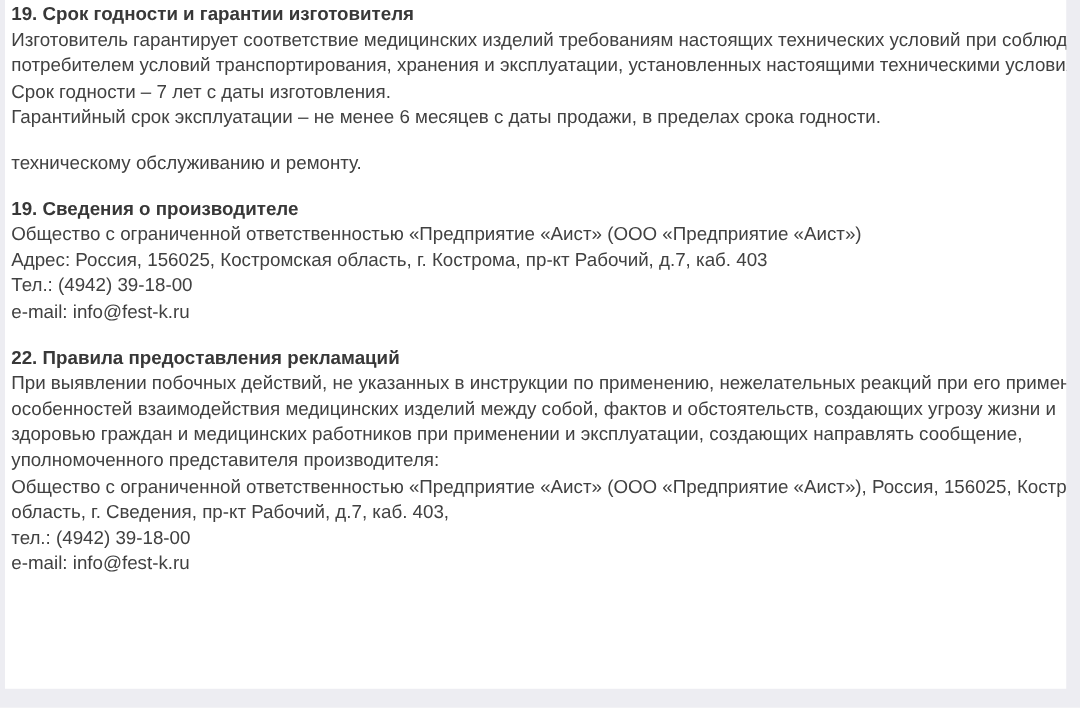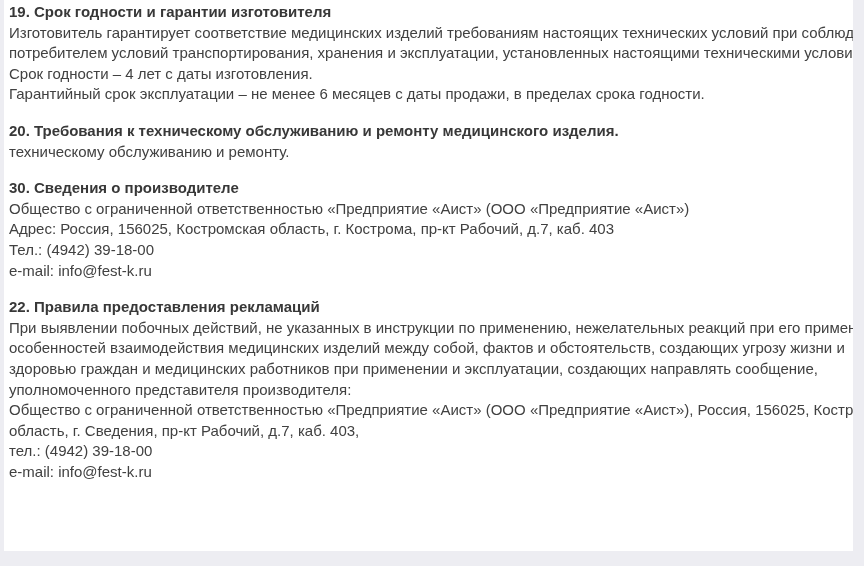--- a/index.html
+++ b/index.html
@@ -47,31 +47,30 @@
 </style>
 </head>
 <body>
 
 <div class="paper">
 
   <div class="section">
     <div class="heading">19. Срок годности и гарантии изготовителя</div>
     <div class="line">Изготовитель гарантирует соответствие медицинских изделий требованиям настоящих технических условий при соблюдении</div>
     <div class="line">потребителем условий транспортирования, хранения и эксплуатации, установленных настоящими техническими условиями.</div>
-    <div class="line">Срок годности – 4 лет с даты изготовления.</div>
+    <div class="line">Срок годности – 7 лет с даты изготовления.</div>
     <div class="line">Гарантийный срок эксплуатации – не менее 6 месяцев с даты продажи, в пределах срока годности.</div>
   </div>
 
   <div class="section">
-    <div class="heading">20. Требования к техническому обслуживанию и ремонту медицинского изделия.</div>
     <div class="line">техническому обслуживанию и ремонту.</div>
   </div>
 
   <div class="section">
-    <div class="heading">30. Сведения о производителе</div>
+    <div class="heading">19. Сведения о производителе</div>
     <div class="line">Общество с ограниченной ответственностью «Предприятие «Аист» (ООО «Предприятие «Аист»)</div>
     <div class="line">Адрес: Россия, 156025, Костромская область, г. Кострома, пр-кт Рабочий, д.7, каб. 403</div>
     <div class="line">Тел.: (4942) 39-18-00</div>
     <div class="line">e-mail: info@fest-k.ru</div>
   </div>
 
   <div class="section">
     <div class="heading">22. Правила предоставления рекламаций</div>
     <div class="line">При выявлении побочных действий, не указанных в инструкции по применению, нежелательных реакций при его применении,</div>
     <div class="line">особенностей взаимодействия медицинских изделий между собой, фактов и обстоятельств, создающих угрозу жизни и</div>

